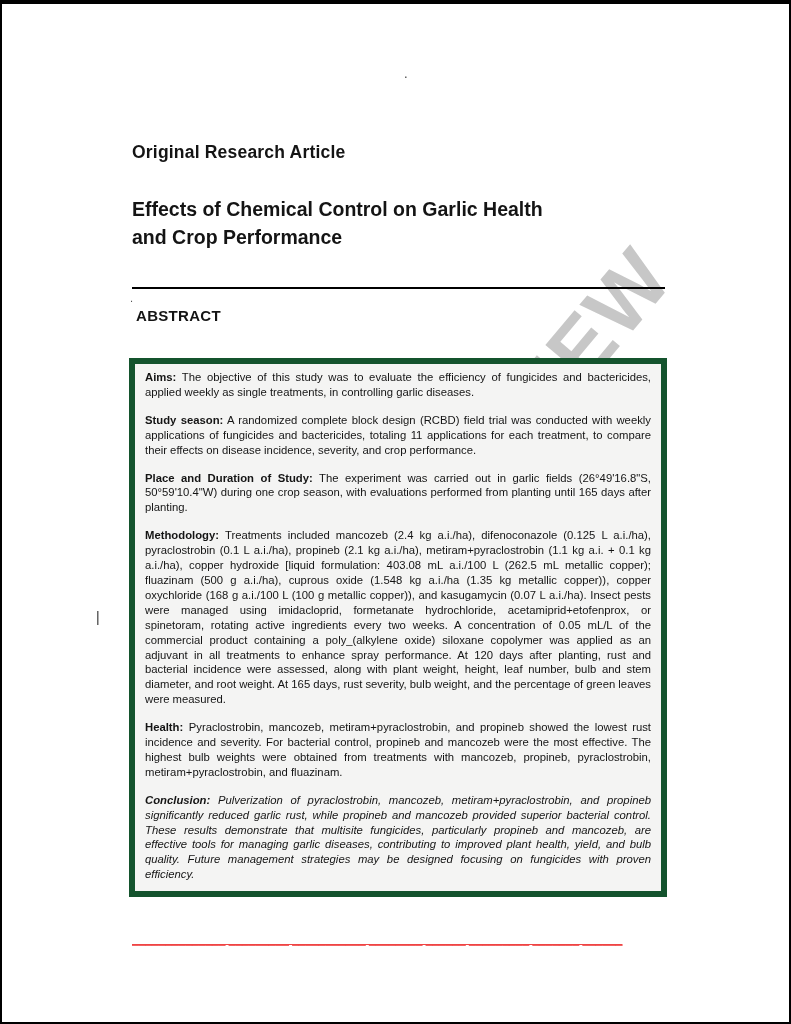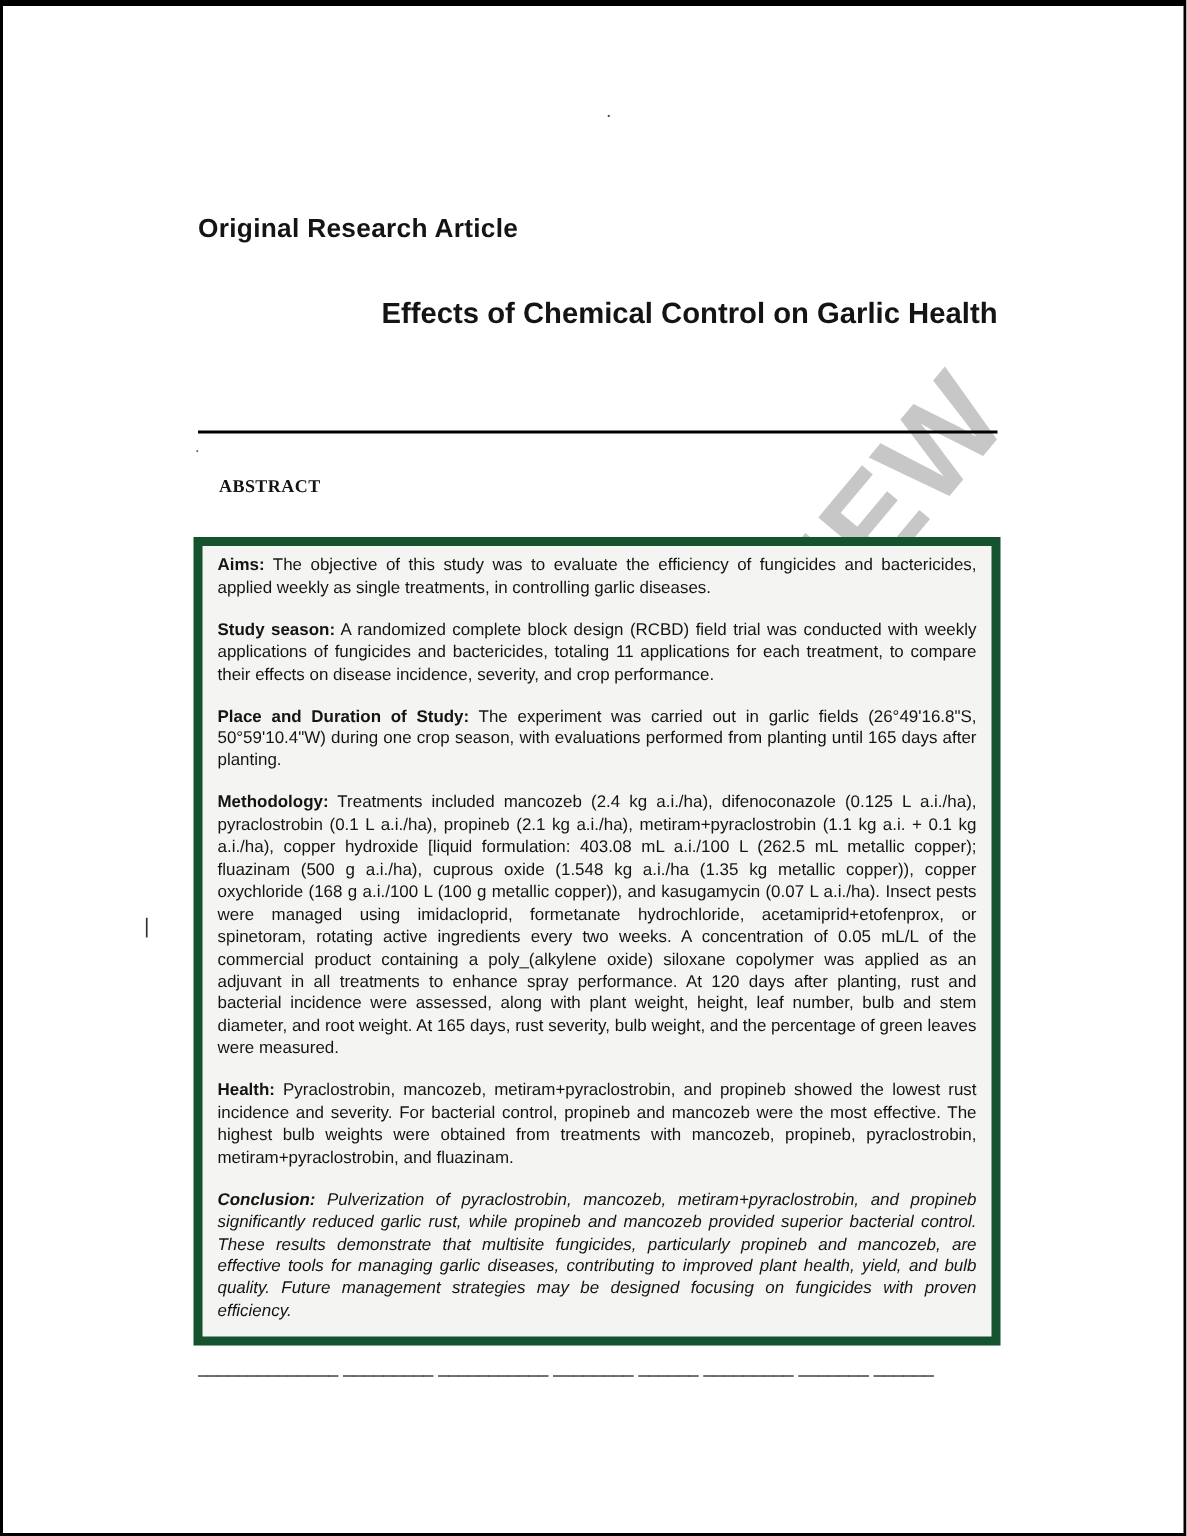--- a/index.html
+++ b/index.html
@@ -20,37 +20,35 @@
     position: absolute; left: 402px; top: 62px;
     font-size: 13px; color: #444;
   }
   .article-type {
     position: absolute; left: 130px; top: 138px; margin: 0;
     font-size: 17.5px; font-weight: bold; letter-spacing: 0.2px;
     z-index: 3;
   }
   .paper-title {
     position: absolute; left: 130px; top: 191px; width: 533px;
-    text-align: right;
     font-size: 19.5px; font-weight: bold; line-height: 28px;
     z-index: 3;
   }
   .rule {
     position: absolute; left: 130px; top: 283px; width: 533px; height: 2px;
     background: #000; z-index: 3;
   }
   .stray-dot-abstract {
     position: absolute; left: 128px; top: 288px;
     font-size: 11px; color: #555; z-index: 3;
   }
   .abstract-heading {
-    position: absolute; left: 130px; top: 299px; margin: 14px;
-    font-size: 12px; font-weight: bold; letter-spacing: 0.3px;
+    position: absolute; left: 130px; top: 299px; margin: 4px;
+    font-size: 15px; font-weight: bold; letter-spacing: 0.3px;
     z-index: 3;
-    font-family: Liberation Serif, serif;
   }
   .watermark {
     position: absolute; left: 370px; top: 330px; width: 340px; height: 120px;
     line-height: 120px; text-align: center;
     font-size: 84px; font-weight: bold; color: #9a9a9a; opacity: 0.55;
     transform: rotate(-50deg);
     z-index: 1;
     letter-spacing: 2px;
     pointer-events: none;
     user-select: none;
@@ -67,39 +65,41 @@
     margin-top: 23px;
   }
   .abs-p { margin: 0 0 13px 0; }
   .abs-p:last-child { margin-bottom: 0; font-style: italic; }
   .abs-label { font-weight: bold; }
   .margin-mark {
     position: absolute; left: 94px; top: 605px;
     font-size: 14px; color: #333; z-index: 3;
   }
   .footer-line {
-    position: absolute; left: 130px; top: 900px; width: 535px;
-    font-size: 12px; color: #000000;
+    position: absolute; left: 130px; top: 928px; width: 535px;
+    font-size: 12px; color: #ef4444;
     white-space: nowrap; overflow: hidden;
     z-index: 3;
+    text-decoration: underline;
   }
 </style>
 </head>
 <body>
 
 <div class="page">
 
   <div class="watermark">REVIEW</div>
 
   <div class="stray-dot-top">.</div>
 
   <h1 class="article-type">Original Research Article</h1>
 
   <div class="paper-title">
     <div>Effects of Chemical Control on Garlic Health</div>
+    <div>and Crop Performance</div>
   </div>
 
   <div class="rule"></div>
 
   <div class="stray-dot-abstract">.</div>
 
   <h2 class="abstract-heading">ABSTRACT</h2>
 
   <div class="abstract-box">
     <p class="abs-p"><b class="abs-label">Aims:</b> <span>The objective of this study was to evaluate the efficiency of fungicides and bactericides, applied weekly as single treatments, in controlling garlic diseases.</span></p>

